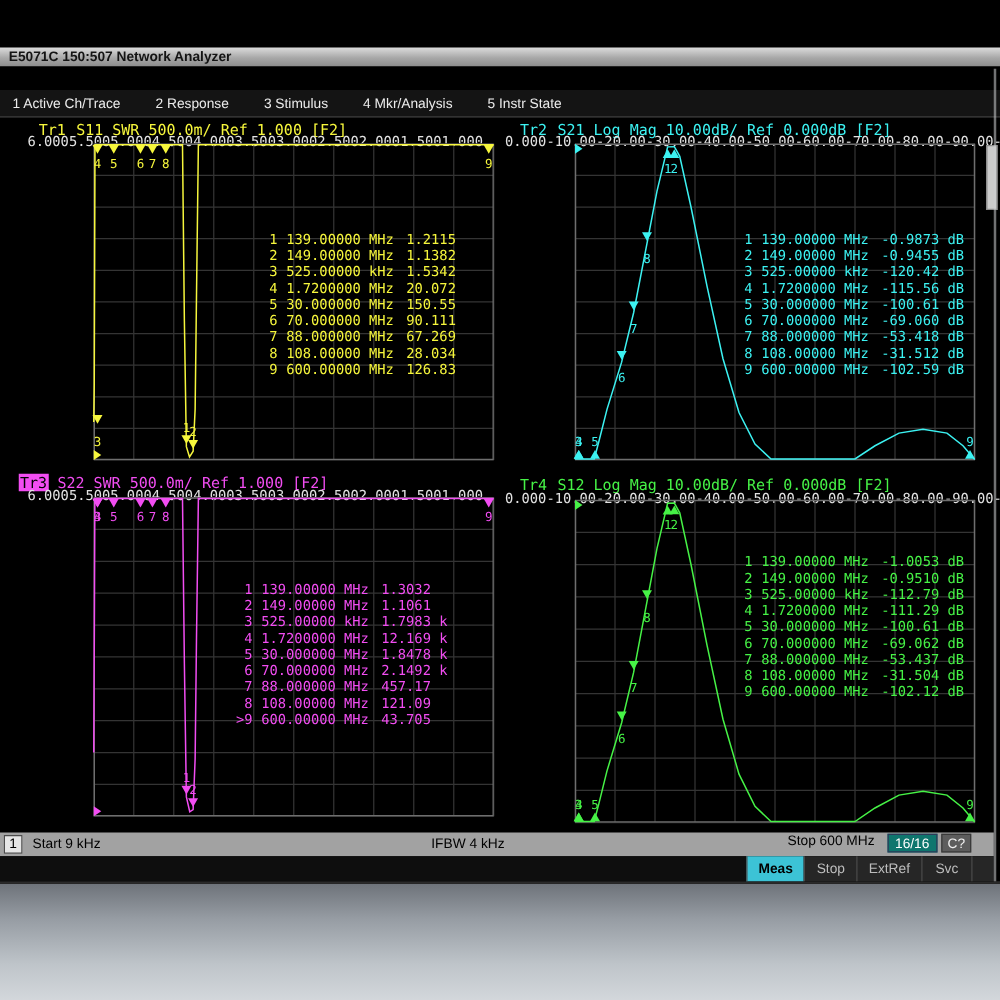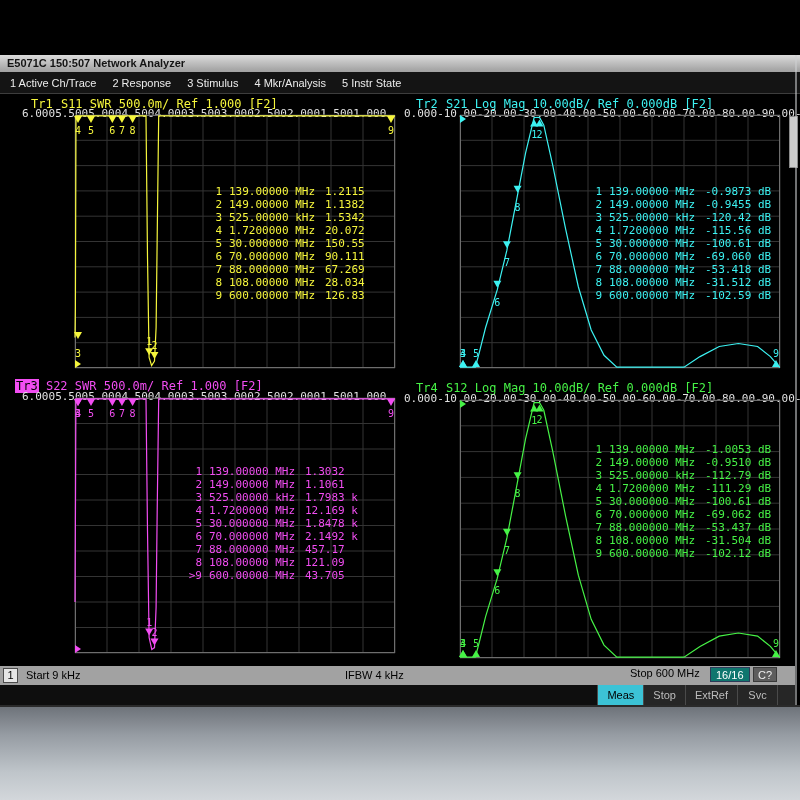--- a/index.html
+++ b/index.html
@@ -3,25 +3,25 @@
 <meta charset="utf-8">
 <style>
   *{margin:0;padding:0;box-sizing:border-box}
   html,body{width:800px;height:800px;background:#000;overflow:hidden}
   body{position:relative;font-family:"DejaVu Sans Mono",monospace;color:#e8e8e8}
   .abs{position:absolute}
   .photo-top{left:0;top:0;width:800px;height:55px;background:#000}
   .photo-bottom{left:0;top:705px;width:800px;height:95px;
     background:linear-gradient(180deg,#6e737a 0%,#969ca3 30%,#bfc5ca 70%,#d3d7db 100%);
     border-top:2px solid #2a2a2a}
-  .titlebar{left:0;top:55px;width:800px;height:26px;
+  .titlebar{left:0;top:38px;width:800px;height:15px;
     background:linear-gradient(180deg,#dcdcdc,#a8a8a8 55%,#8d8d8d);
     color:#141414;font:bold 11px "Liberation Sans",sans-serif;line-height:17px;padding-left:7px}
   .menubar{left:0;top:72px;width:800px;height:22px;background:#141414;border-bottom:1px solid #3d3d3d;
-    display:flex;align-items:center;gap:16px;padding-left:10px;
+    display:flex;align-items:center;gap:28px;padding-left:10px;
     font:11px "Liberation Sans",sans-serif;color:#ececec}
   .phdr{font:12px "DejaVu Sans Mono",monospace;white-space:pre}
   .tr-tag{padding:0 1px}
   .tr-tag.active{background:var(--tr3);color:#000000}
   .yaxis{display:flex;flex-direction:row;justify-content:space-between;width:48px;
     text-align:right;font-size:11px;line-height:12px;color:var(--axis_text)}
   .mtable{font-size:11px;line-height:13px;white-space:pre}
   .mrow{display:flex}
   .mn{width:17px;text-align:right}
   .mf{width:88px;text-align:left;margin-left:7px}
@@ -30,21 +30,21 @@
   .statusbar{left:0;top:666px;width:795px;height:19px;background:#a2a2a2;
     font:11px "Liberation Sans",sans-serif;color:#000}
   .chbox{left:3px;top:2px;width:15px;height:15px;background:#e6e6e6;border:1px solid #4c4c4c;
     text-align:center;line-height:13px}
   .pages{height:15px;padding:0 5px;background:#0f766e;color:#fff;line-height:15px;border:1px solid #2c3a58}
   .cal{height:15px;padding:0 4px;background:#5d5d5d;color:#efefef;line-height:15px;border:1px solid #3a3a3a}
   .statebar{left:0;top:685px;width:795px;height:20px;background:#0e0e0e;
     display:flex;justify-content:flex-end;align-items:stretch;font:11px "Liberation Sans",sans-serif}
   .seg{display:flex;align-items:center;justify-content:center;padding:0 9px;min-width:40px;
     border-left:1px solid #4a4a4a;background:#262626;color:#bdbdbd}
-  .seg.active{background:#3cc3d6;color:#000;font-weight:normal}
+  .seg.active{background:#3cc3d6;color:#000;font-weight:bold}
   .seg-pad{width:18px;background:#262626;border-left:1px solid #4a4a4a}
   .scroll-tab{left:789px;top:116px;width:9px;height:52px;background:#cbcbcb;border:1px solid #8a8a8a}
   .edge-line{left:795px;top:55px;width:2px;height:650px;background:rgba(205,208,210,0.55)}
 </style>
 </head>
 <body>
 
 <div class="abs photo-top"></div>
 <div class="abs photo-bottom"></div>
 

